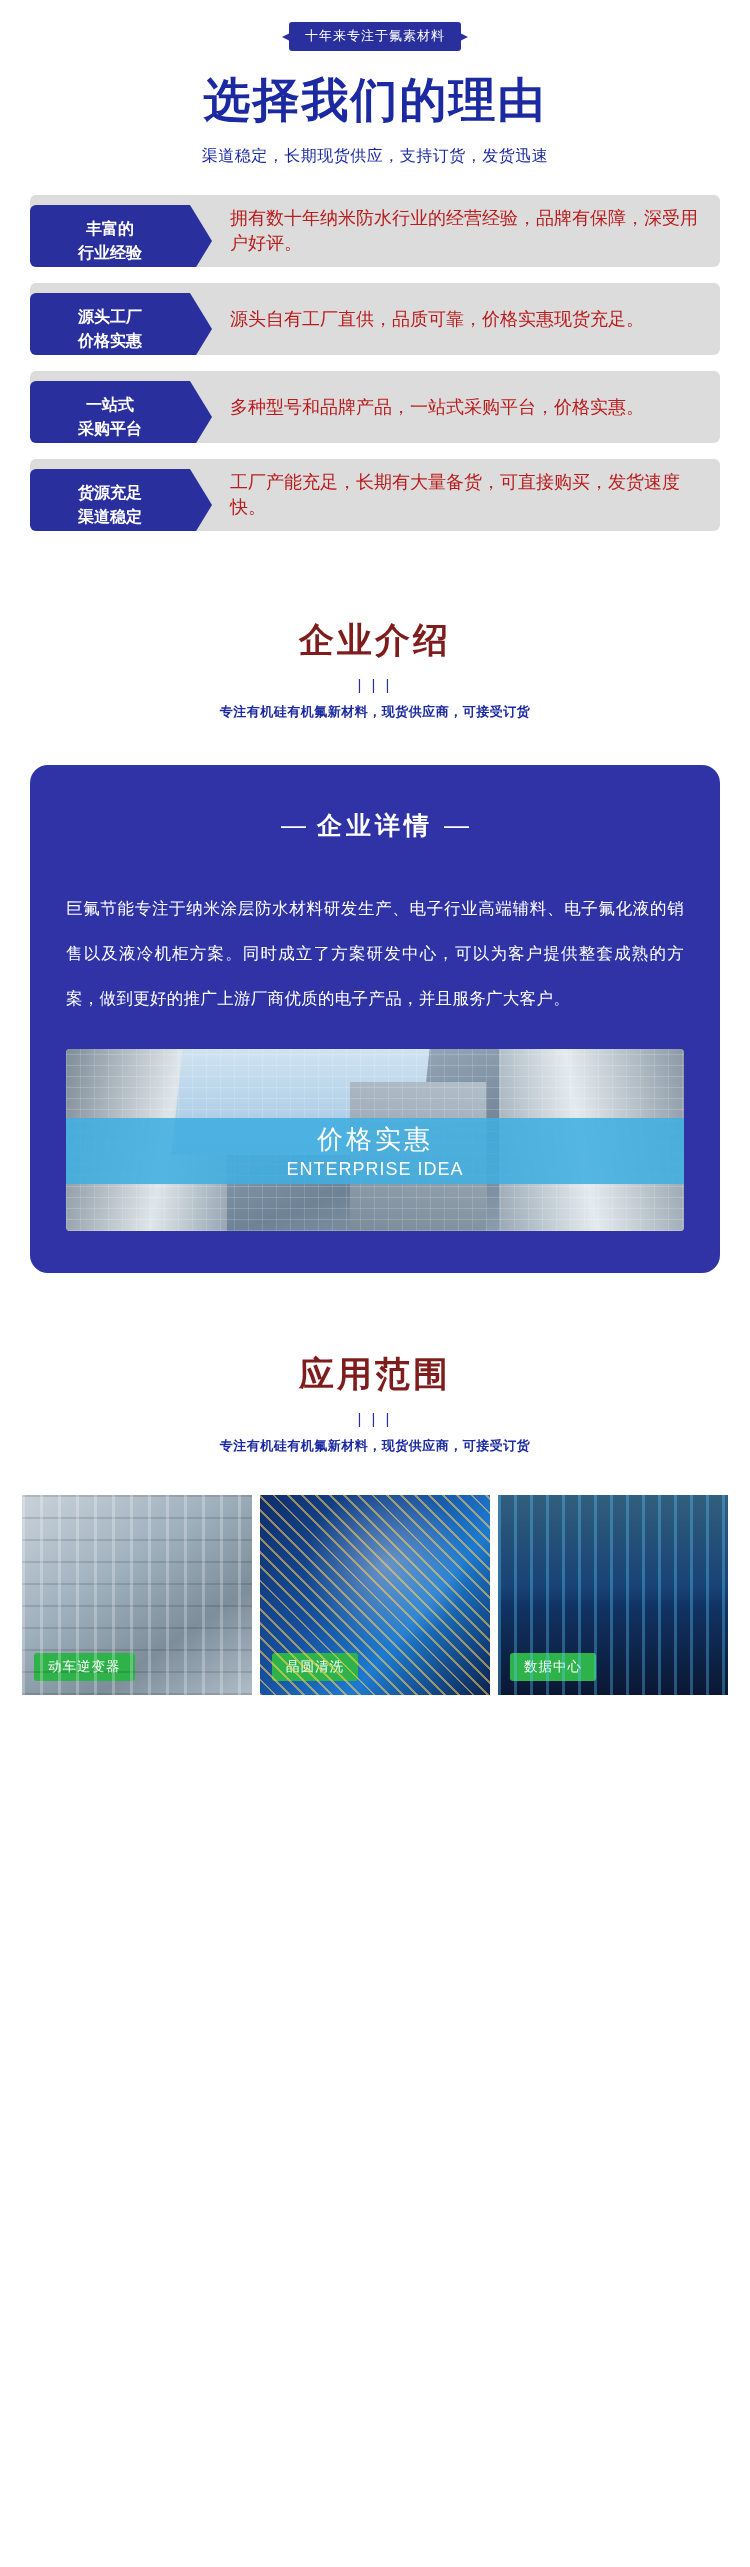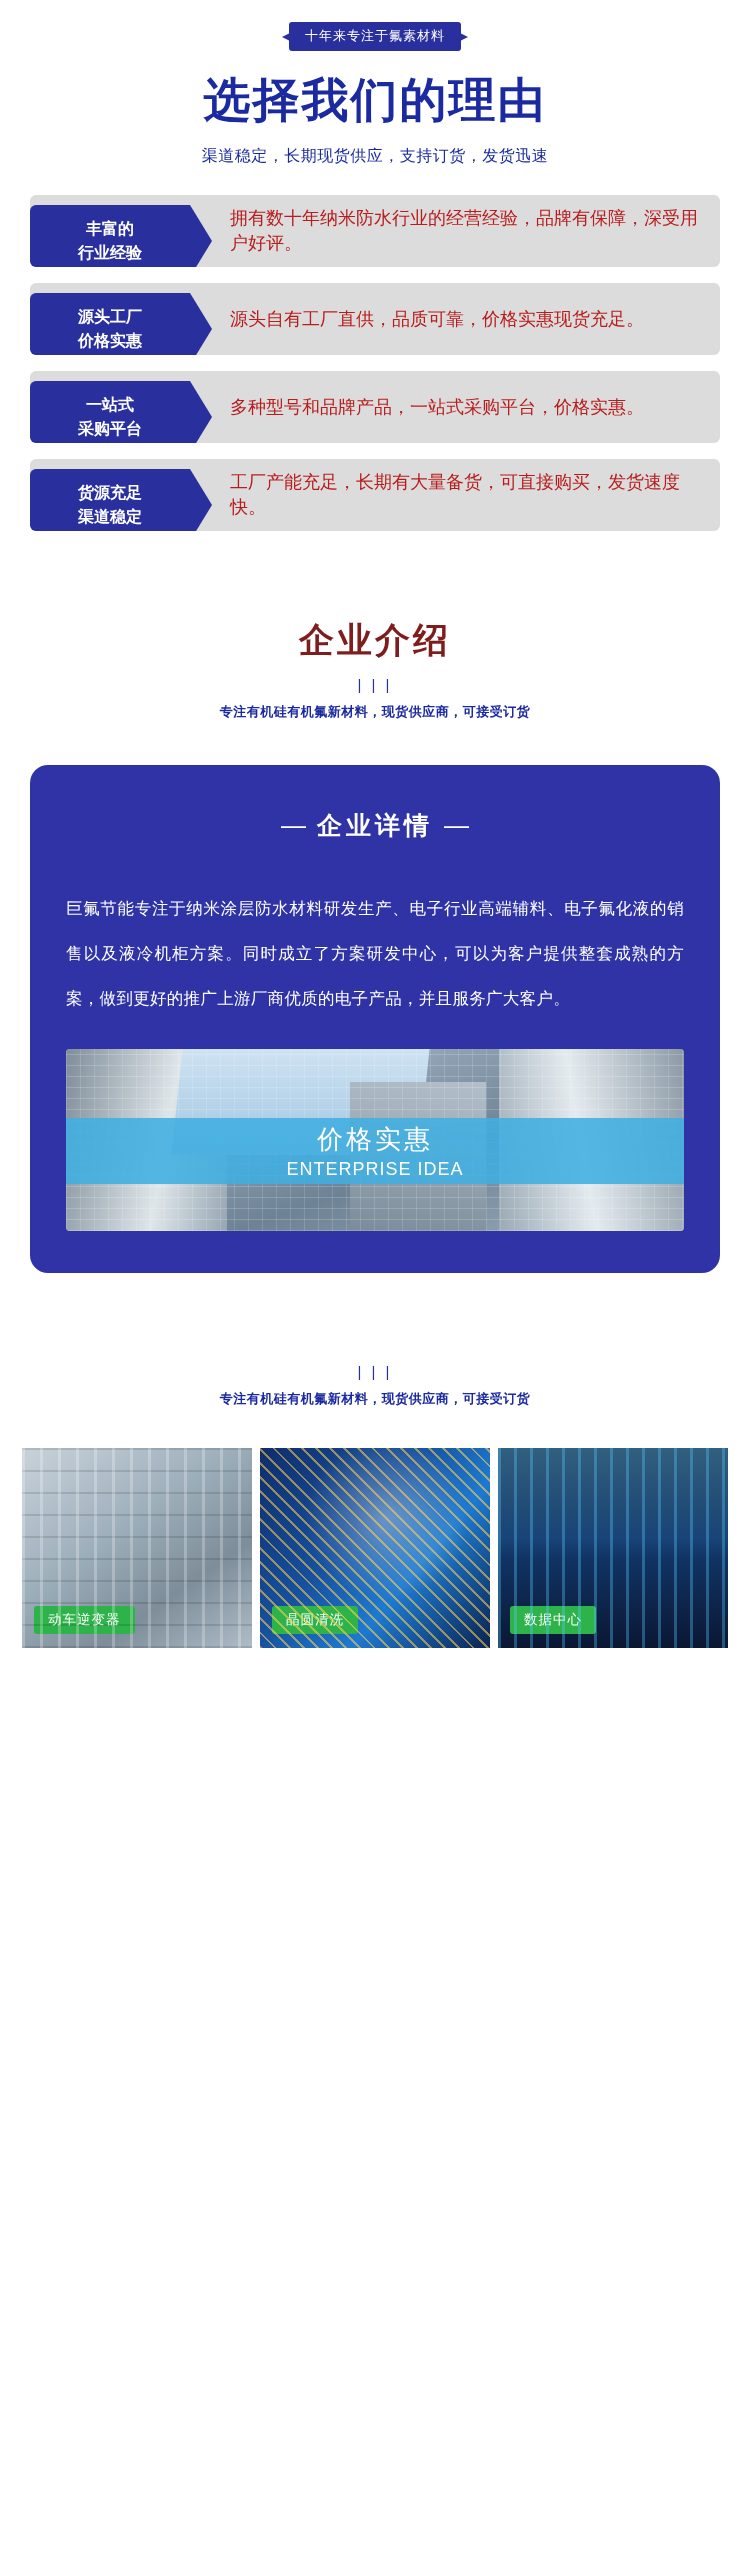--- a/index.html
+++ b/index.html
@@ -294,20 +294,21 @@
             <div class="cn">价格实惠</div>
             <div class="en">ENTERPRISE IDEA</div>
           </div>
         </div>
       </div>
     </div>
   </section>
 
   <section class="s3">
     <div class="sec-head">
+      <div class="title">应用范围</div>
       <div class="dots">| | |</div>
       <div class="slogan">专注有机硅有机氟新材料，现货供应商，可接受订货</div>
     </div>
 
     <div class="apps">
       <div class="app ph1">
         <div class="label">动车逆变器</div>
       </div>
       <div class="app ph2">
         <div class="label">晶圆清洗</div>

